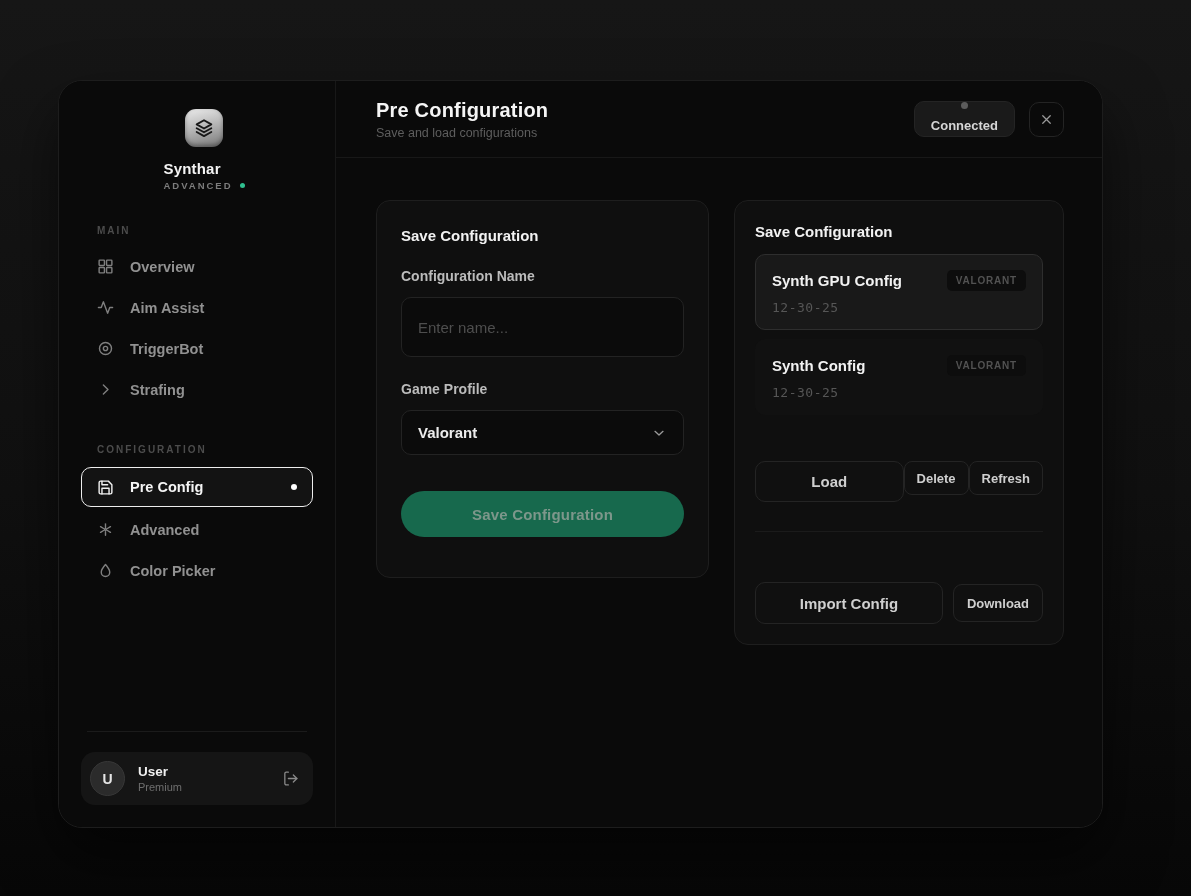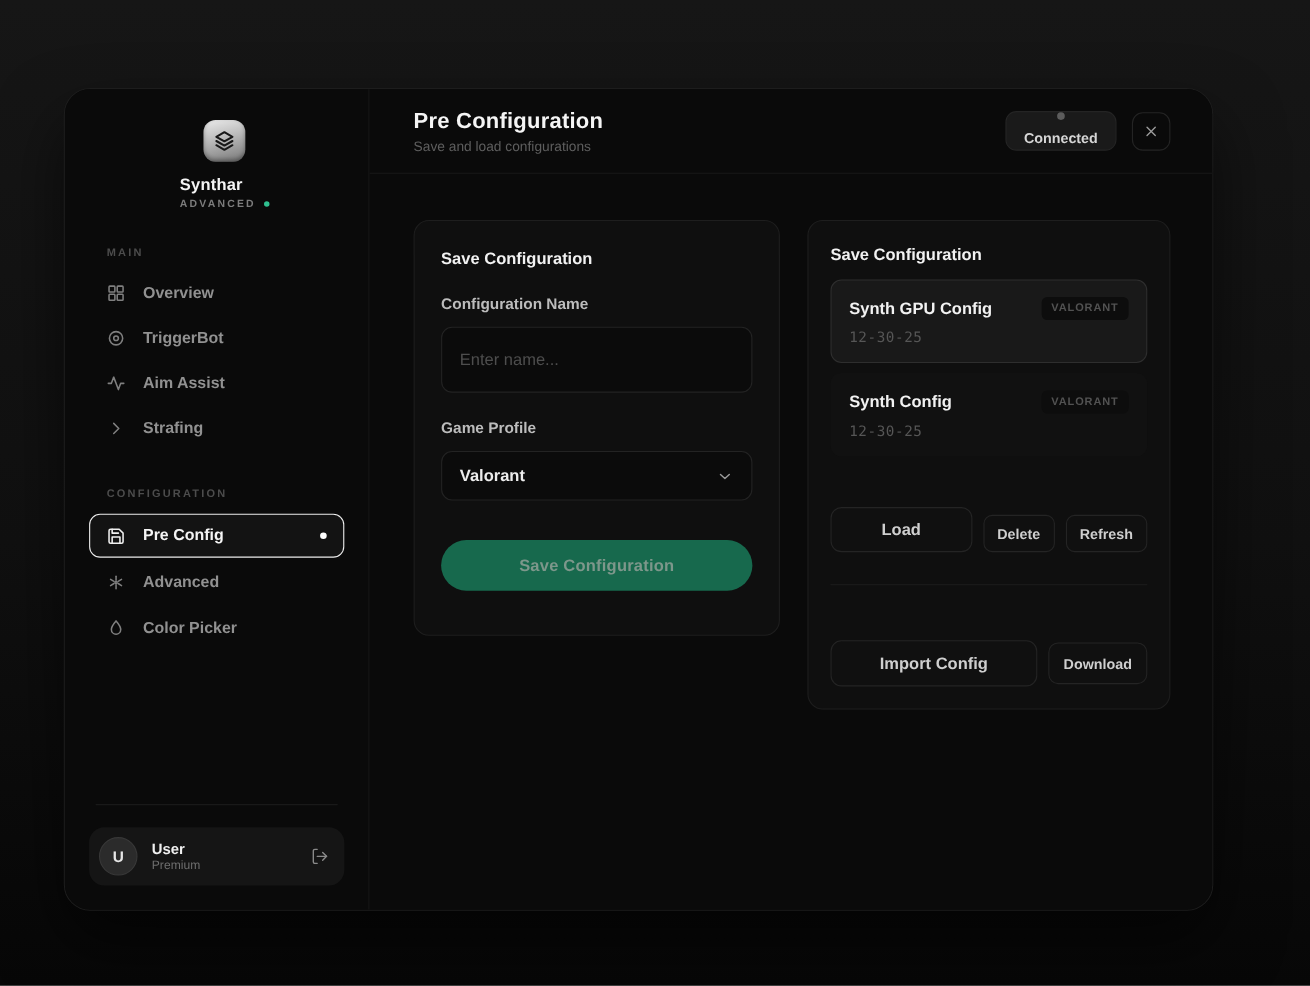--- a/index.html
+++ b/index.html
@@ -123,21 +123,21 @@
   .item-head { display:flex; align-items:center; justify-content:space-between; }
   .item-name { font-size:15px; font-weight:700; color:#f2f2f2; }
   .game-badge {
     background:#0d0d0d; border-radius:5px; padding:5px 9px;
     font-size:10px; font-weight:700; letter-spacing:.8px; color:#525252;
   }
   .item-date {
     margin-top:9px; font-family:"DejaVu Sans Mono", monospace;
     font-size:13px; color:#565656; letter-spacing:.5px;
   }
-  .load-actions { margin-top:46px; display:flex; align-items:flex-end; gap:10px; }
+  .load-actions { margin-top:46px; display:flex; align-items:flex-start; }
   .btn-dark {
     background:#101010; border:1px solid #242424; border-radius:10px;
     color:#cfcfcf; font-family:"Liberation Sans", sans-serif; font-weight:700;
     cursor:pointer;
   }
   .btn-load { flex:1; height:41px; font-size:15px; }
   .btn-small { height:34px; padding:0 12px; font-size:13px; border-radius:8px; }
   .load-divider { border-top:1px solid #1b1b1b; margin-top:29px; }
   .import-row { margin-top:50px; display:flex; align-items:center; gap:10px; }
   .btn-import { flex:1; height:42px; font-size:15px; }
@@ -175,35 +175,35 @@
             <rect x="13.5" y="3" width="7.5" height="7.5" rx="1"></rect>
           <rect x="3" y="13.5" width="7.5" height="7.5" rx="1"></rect>
             <rect x="13.5" y="13.5" width="7.5" height="7.5" rx="1"></rect>
         </svg>
       </span>
       <span>Overview</span>
     </div>
 
     <div class="nav-item">
       <span class="nicon">
+        <svg width="17" height="17" viewBox="0 0 24 24" fill="none" stroke="currentColor" stroke-width="2" stroke-linecap="round" stroke-linejoin="round">
+          <path d="M22 12h-4l-3 8L9 4l-3 8H2"></path>
+        </svg>
+      </span>
+      <span>Aim Assist</span>
+    </div>
+
+    <div class="nav-item">
+      <span class="nicon">
         <svg width="17" height="17" viewBox="0 0 24 24" fill="none" stroke="currentColor" stroke-width="2" stroke-linecap="round">
           <circle cx="12" cy="12" r="8.5"></circle>
             <circle cx="12" cy="12" r="3"></circle>
         </svg>
       </span>
       <span>TriggerBot</span>
-    </div>
-
-    <div class="nav-item">
-      <span class="nicon">
-        <svg width="17" height="17" viewBox="0 0 24 24" fill="none" stroke="currentColor" stroke-width="2" stroke-linecap="round" stroke-linejoin="round">
-          <path d="M22 12h-4l-3 8L9 4l-3 8H2"></path>
-        </svg>
-      </span>
-      <span>Aim Assist</span>
     </div>
 
     <div class="nav-item">
       <span class="nicon">
         <svg width="17" height="17" viewBox="0 0 24 24" fill="none" stroke="currentColor" stroke-width="2" stroke-linecap="round" stroke-linejoin="round">
           <path d="M9 5.5 15.5 12 9 18.5"></path>
         </svg>
       </span>
       <span>Strafing</span>
     </div>

